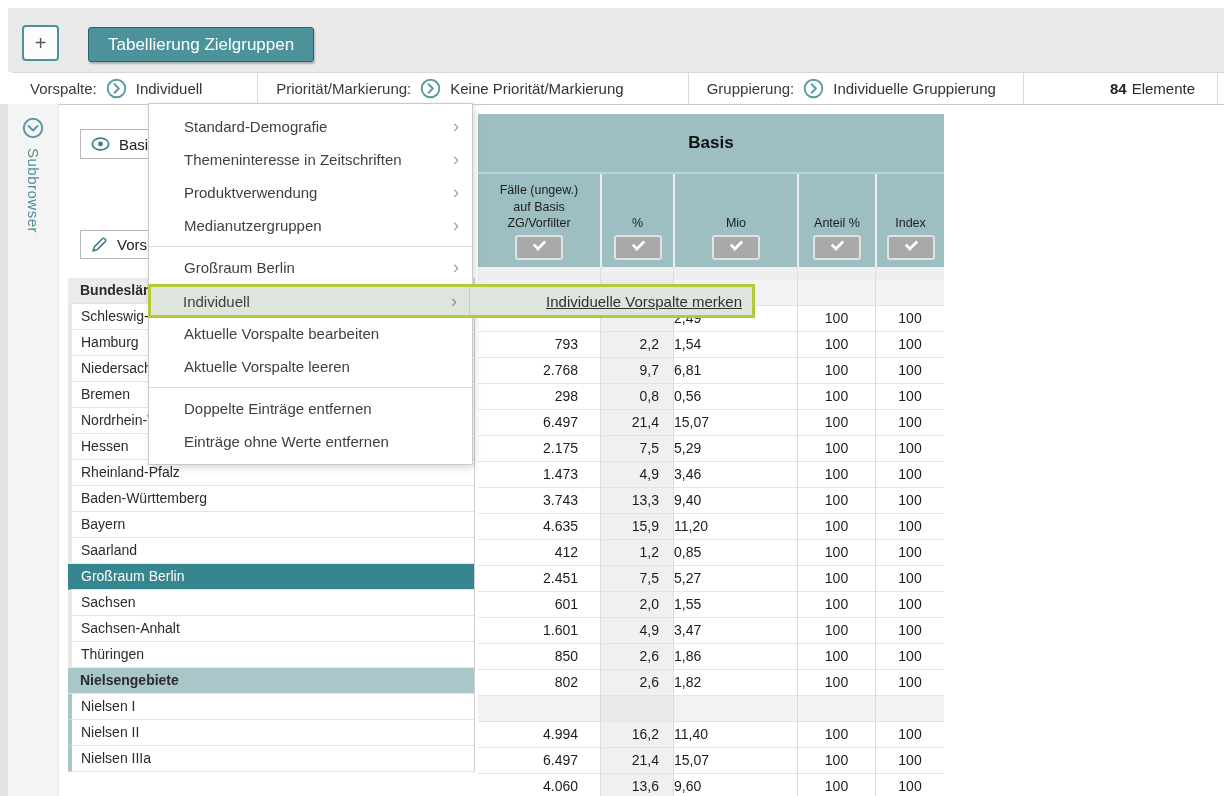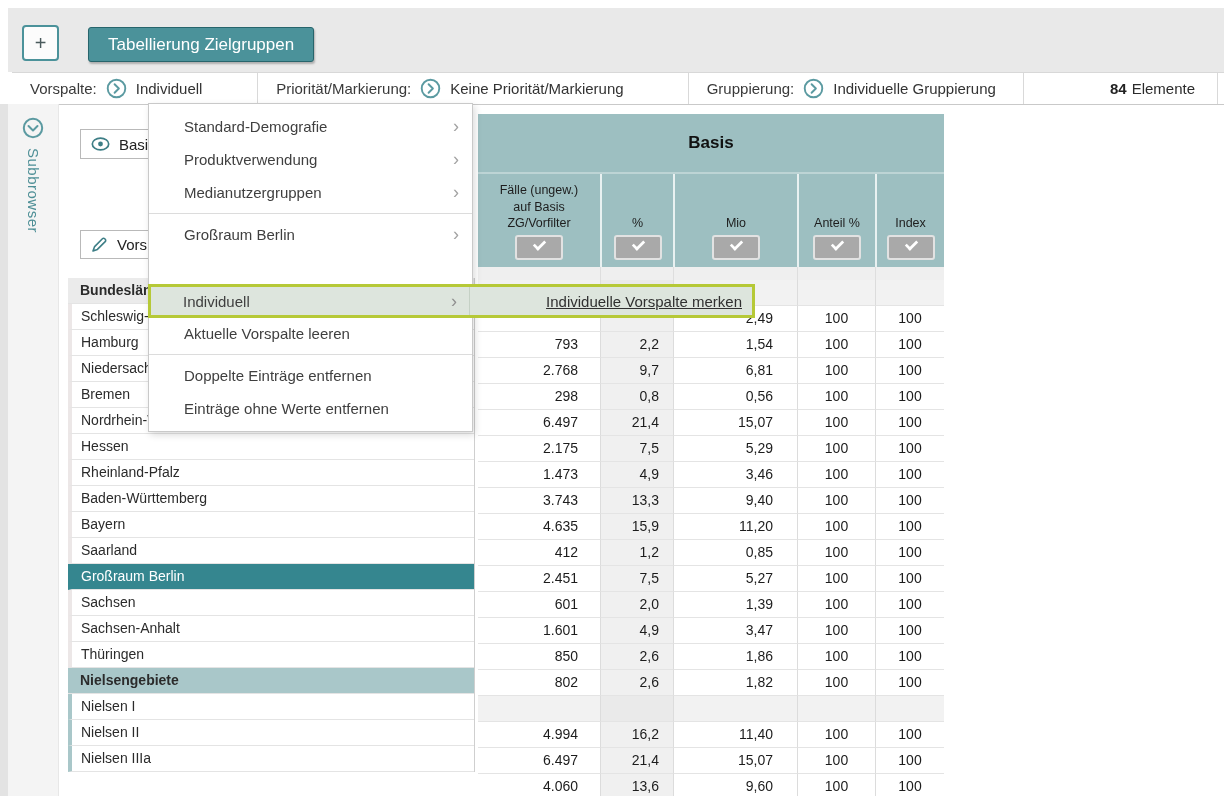--- a/index.html
+++ b/index.html
@@ -69,21 +69,21 @@
            border-left:3px solid #fff;border-bottom:3px solid #fff;transform:rotate(-45deg) scale(.9);}
   .gaprow{height:13px;background:#efefef;display:grid;grid-template-columns:122px 73px 124px 78px 69px;}
   .gaprow div + div{border-left:1px solid #dedede;}
   .cells{display:grid;grid-template-columns:122px 73px 124px 78px 69px;grid-auto-rows:26px;
          border-right:1px solid #dcdcdc;font-size:14px;color:#1c1c1c;}
   .dc{box-sizing:border-box;border-bottom:1px solid #e4e4e4;line-height:25px;background:#fff;white-space:nowrap;}
   .dc.c1,.dc.c2,.dc.c3{border-left:1px solid #dcdcdc;}
   .dc.c4{border-left:1px solid #dcdcdc;}
   .dc.c0{text-align:right;padding-right:22px;}
   .dc.c1{text-align:right;padding-right:14px;background:#f0f0f0;}
-  .dc.c2{text-align:right;padding-right:24px;}
+  .dc.c2{padding-right:24px;}
   .dc.c3,.dc.c4{text-align:center;}
   .dc.secrow{background:#f2f2f2;}
   .dc.secrow.c1{background:#eaeaea;}
 
   
   .menu{position:absolute;left:148px;top:103px;width:325px;background:#fff;border:1px solid #c9c9c9;
         box-shadow:2px 3px 7px rgba(0,0,0,.14);padding:6px 0;box-sizing:border-box;z-index:10;}
   .mi{height:33px;display:flex;align-items:center;justify-content:space-between;padding:0 13px 0 35px;
       font-size:15px;color:#3f3f3f;cursor:pointer;white-space:nowrap;}
   .mi .chev{color:#a3a3a3;font-size:18px;}
@@ -289,21 +289,21 @@
         <div class="dc c2">0,85</div>
         <div class="dc c3">100</div>
         <div class="dc c4">100</div>
         <div class="dc c0">2.451</div>
         <div class="dc c1">7,5</div>
         <div class="dc c2">5,27</div>
         <div class="dc c3">100</div>
         <div class="dc c4">100</div>
         <div class="dc c0">601</div>
         <div class="dc c1">2,0</div>
-        <div class="dc c2">1,39</div>
+        <div class="dc c2">1,55</div>
         <div class="dc c3">100</div>
         <div class="dc c4">100</div>
         <div class="dc c0">1.601</div>
         <div class="dc c1">4,9</div>
         <div class="dc c2">3,47</div>
         <div class="dc c3">100</div>
         <div class="dc c4">100</div>
         <div class="dc c0">850</div>
         <div class="dc c1">2,6</div>
         <div class="dc c2">1,86</div>
@@ -336,20 +336,24 @@
         <div class="dc c4">100</div>
       </div>
   </div>
 
   <div class="menu" id="menu">
       <div class="mi">
         <span>Standard-Demografie</span>
         <span class="chev"></span>
       </div>
       <div class="mi">
+        <span>Themeninteresse in Zeitschriften</span>
+        <span class="chev"></span>
+      </div>
+      <div class="mi">
         <span>Produktverwendung</span>
         <span class="chev"></span>
       </div>
       <div class="mi">
         <span>Medianutzergruppen</span>
         <span class="chev"></span>
       </div>
       <div class="mdiv"></div>
       <div class="mi">
         <span>Großraum Berlin</span>

